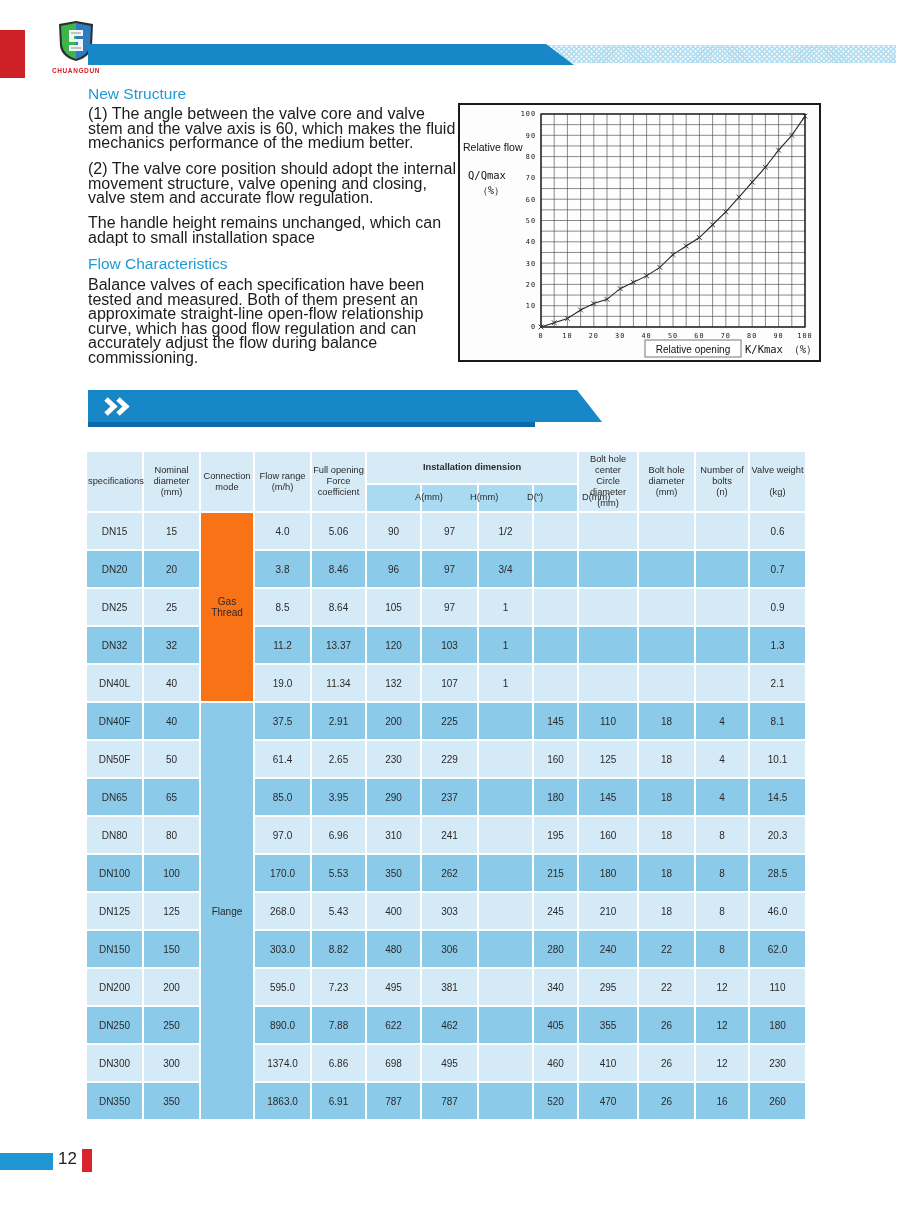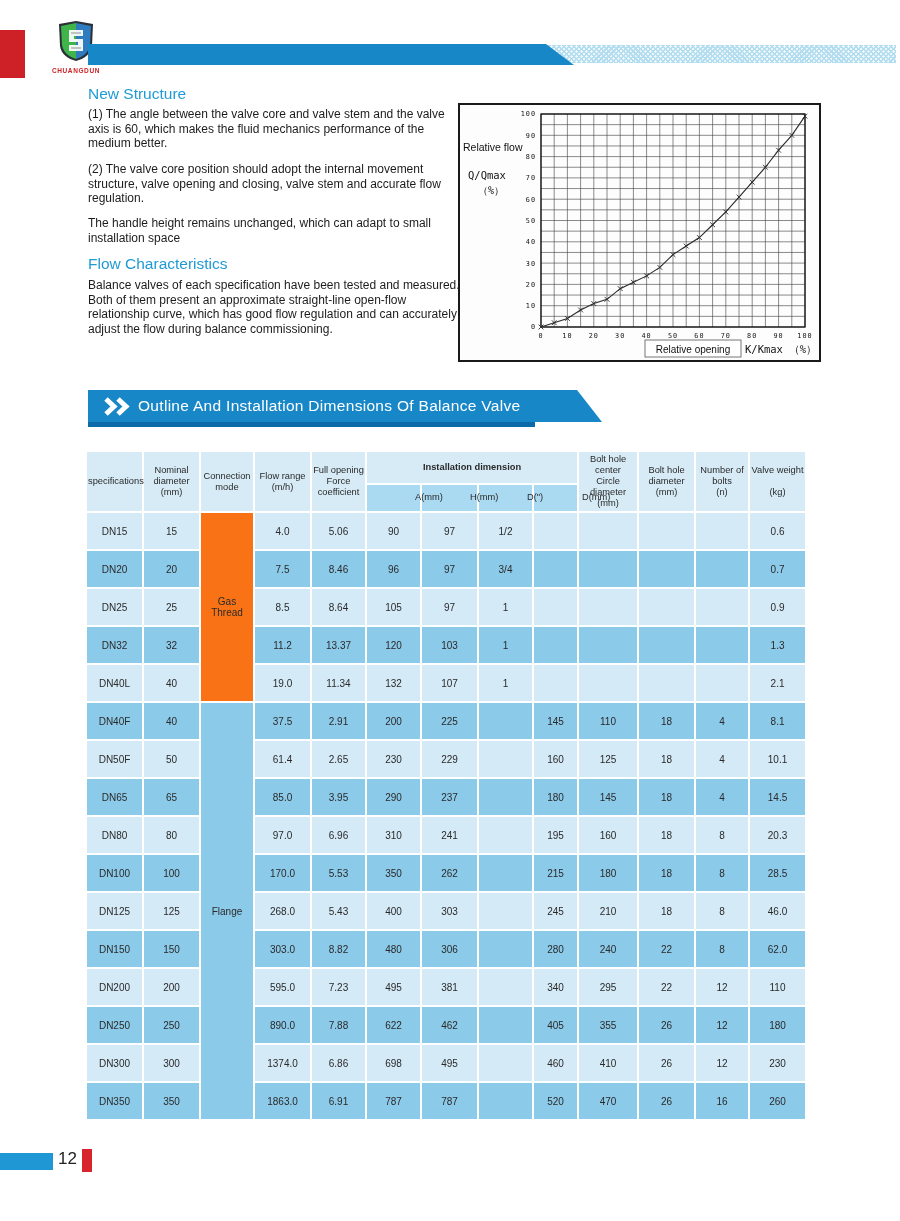--- a/index.html
+++ b/index.html
@@ -20,21 +20,21 @@
       repeating-linear-gradient(45deg, #b5ddf0 0 1.5px, transparent 1.5px 3.5px),
       repeating-linear-gradient(-45deg, #b5ddf0 0 1.5px, transparent 1.5px 3.5px);
   }
   .hdr-banner {
     position:absolute; left:88px; top:44px; width:486px; height:21px;
     background:#1787c8;
     clip-path: polygon(0 0, 458px 0, 486px 100%, 0 100%);
   }
   
   .sec-title { position:absolute; left:88px; font-size:15.5px; color:#1f9ad5; }
-  .para { position:absolute; left:88px; width:372px; font-size:12px; line-height:14.6px; color:#1c1c1c; }
+  .para { position:absolute; left:88px; width:372px; font-size:16px; line-height:14.6px; color:#1c1c1c; }
   
   .chart-box {
     position:absolute; left:458px; top:103px; width:363px; height:259px;
     border:2px solid #1a1a1a; background:#fdfdfd;
   }
   
   .band {
     position:absolute; left:88px; top:390px; width:514px; height:32px;
     background:#1787c8;
     clip-path: polygon(0 0, 489px 0, 514px 100%, 0 100%);
@@ -206,21 +206,20 @@
         <text x="233" y="247.5" text-anchor="middle" font-size="10" fill="#111" font-family="Liberation Sans, sans-serif">Relative opening</text>
         <text x="285" y="248" font-size="10.5" fill="#111" font-family="DejaVu Sans Mono, monospace">K/Kmax （%）</text>
       </svg>
   </div>
 
   <div class="band">
     <svg class="chev" width="32" height="19" viewBox="0 0 32 19">
       <polyline points="3,2 11,9.5 3,17" fill="none" stroke="#ffffff" stroke-width="5"></polyline>
       <polyline points="15,2 23,9.5 15,17" fill="none" stroke="#ffffff" stroke-width="5"></polyline>
     </svg>
-    <span class="band-title">Outline And Installation Dimensions Of Balance Valve</span>
   </div>
   <div class="band-shadow"></div>
 
   <table class="dims">
     <colgroup>
       <col style="width:55px">
         <col style="width:55px">
         <col style="width:52px">
         <col style="width:55px">
       <col style="width:53px">
@@ -279,21 +278,21 @@
           <td class="light">1/2</td>
           <td class="light"></td>
           <td class="light"></td>
           <td class="light"></td>
           <td class="light"></td>
           <td class="light">0.6</td>
         </tr>
         <tr>
           <td class="dark">DN20</td>
           <td class="dark">20</td>
-          <td class="dark">7.5</td>
+          <td class="dark">3.8</td>
           <td class="dark">8.46</td>
           <td class="dark">96</td>
           <td class="dark">97</td>
           <td class="dark">3/4</td>
           <td class="dark"></td>
           <td class="dark"></td>
           <td class="dark"></td>
           <td class="dark"></td>
           <td class="dark">0.7</td>
         </tr>

